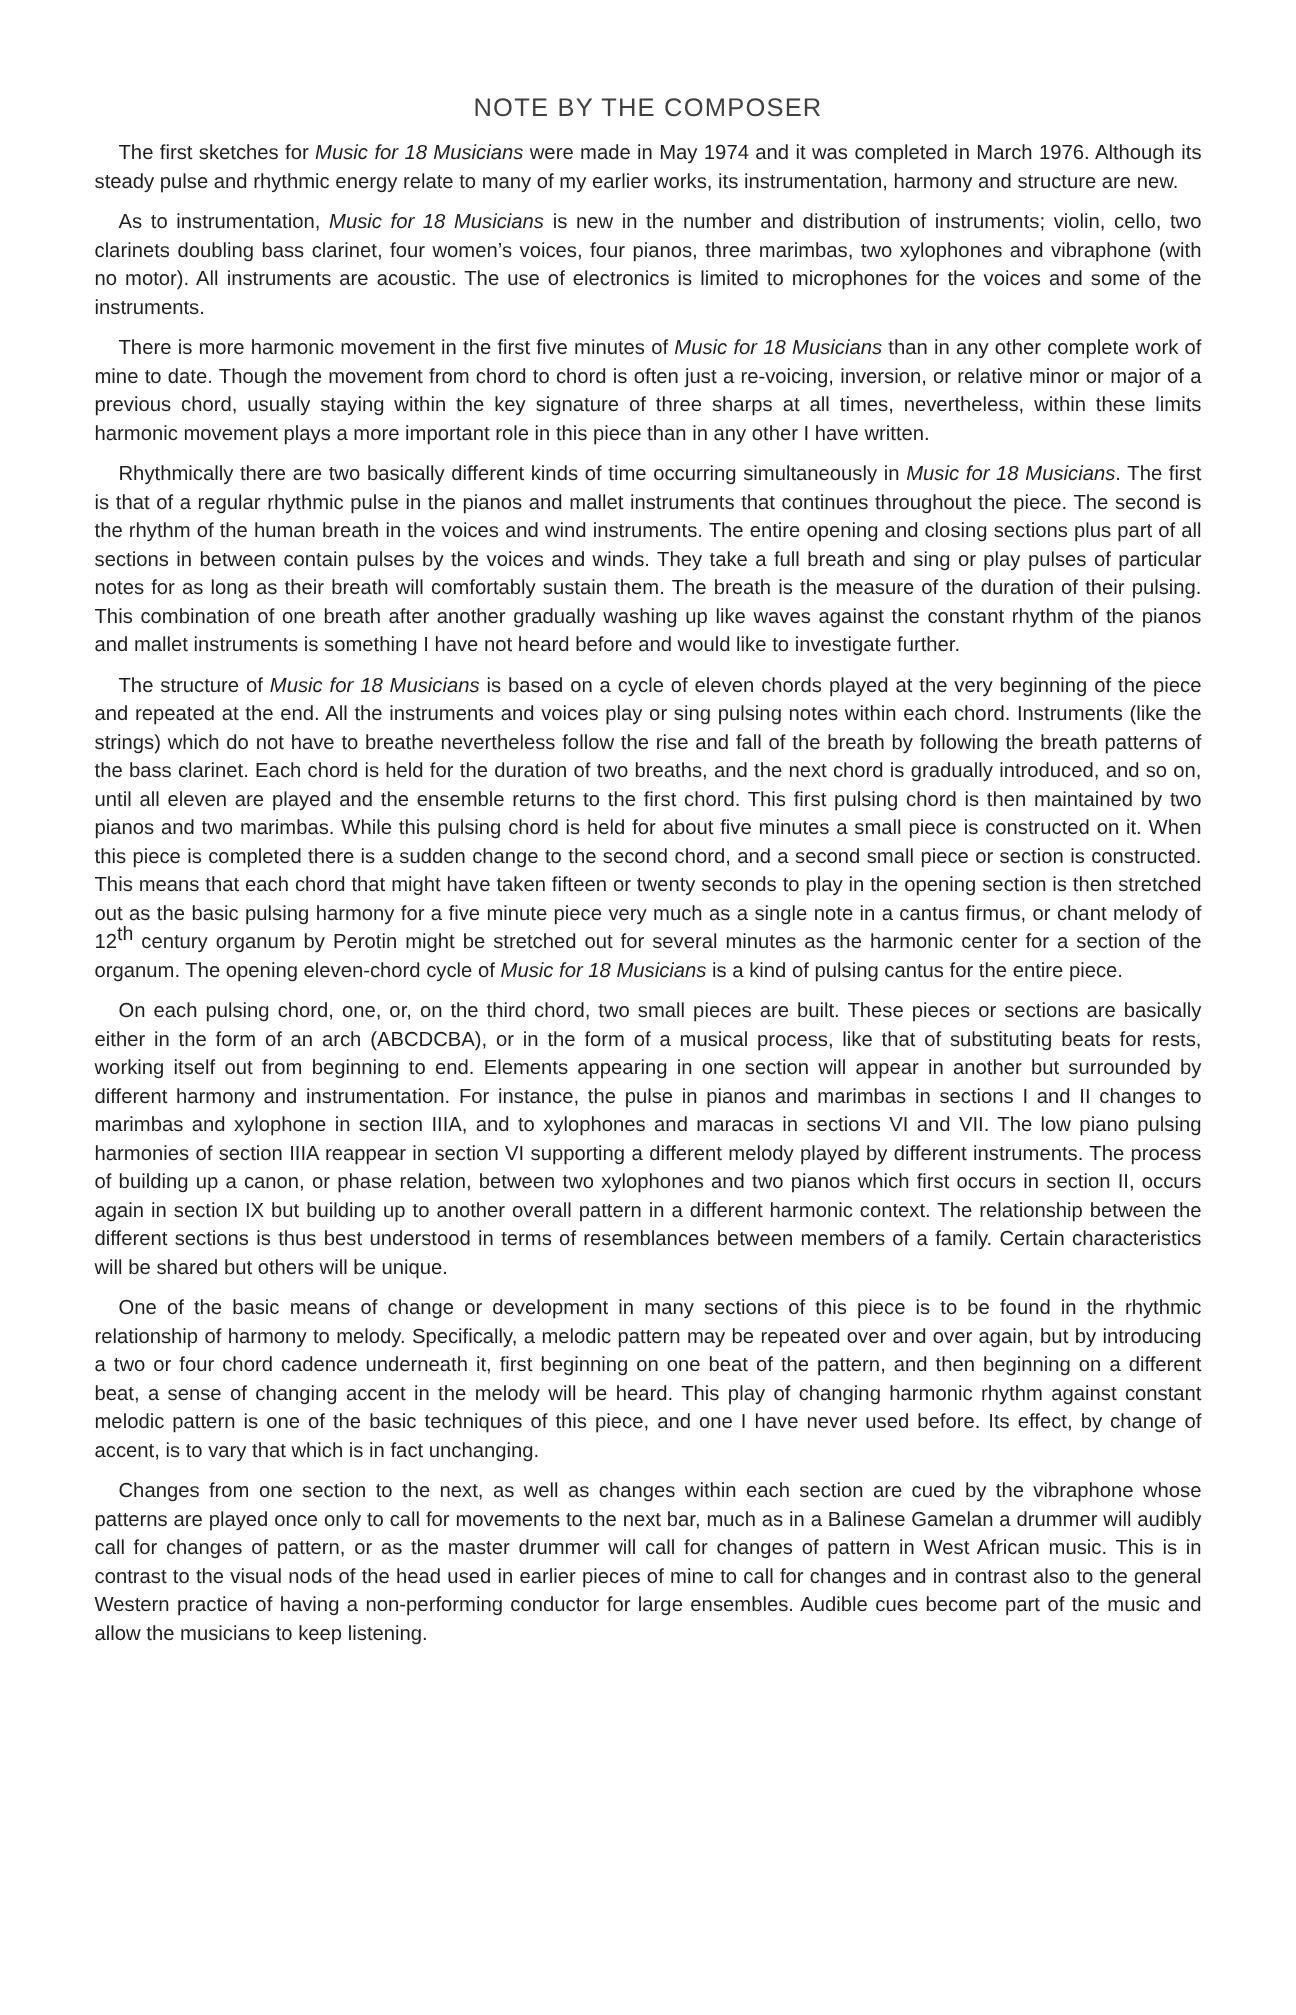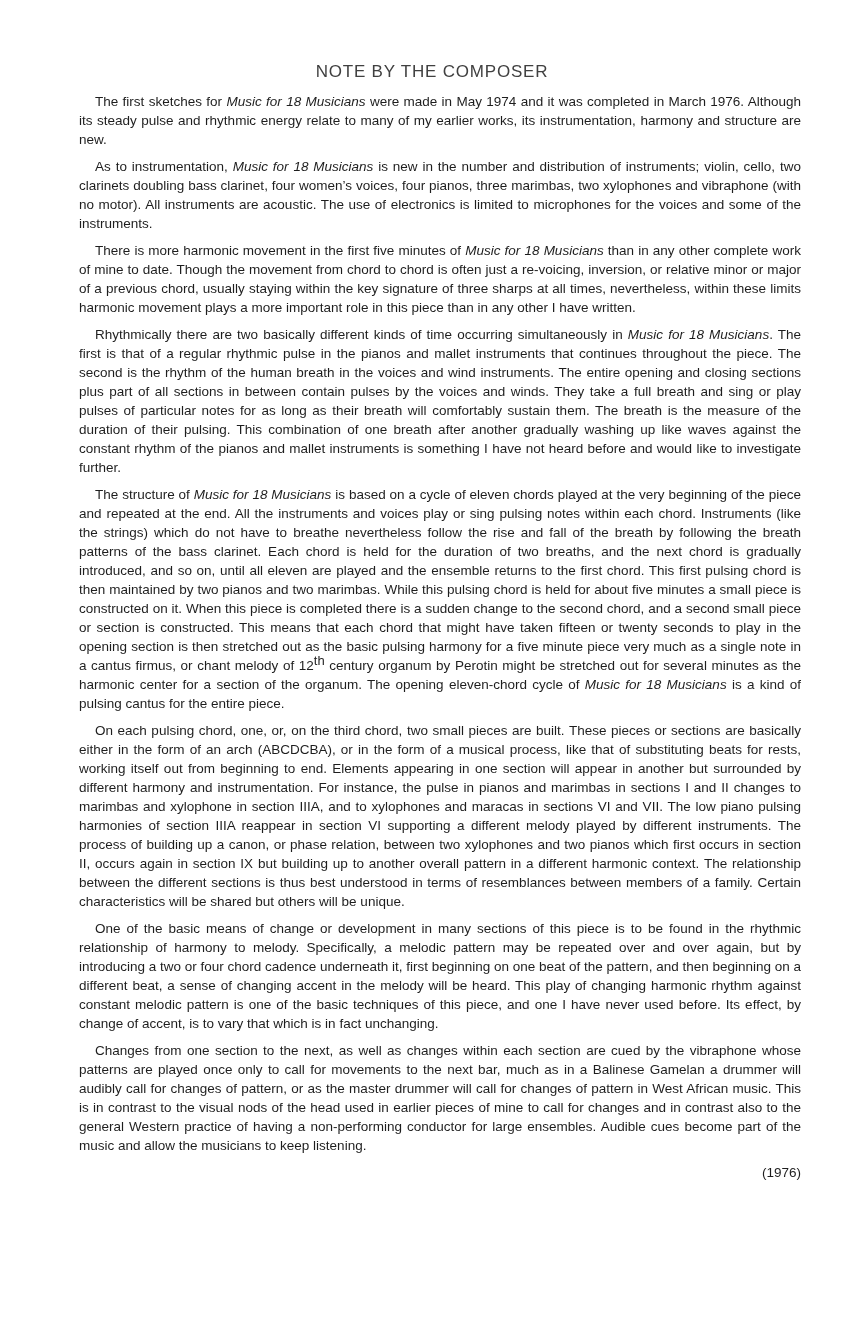--- a/index.html
+++ b/index.html
@@ -25,21 +25,21 @@
   }
   .doc-title {
     margin: 0 0 10px 0;
     text-align: center;
     font-size: 17px;
     font-weight: 500;
     letter-spacing: 0.8px;
     color: #404040;
   }
   .para {
-    margin: 0 0 8px 16px;
+    margin: 0 0 8px 0;
     font-size: 13.5px;
     line-height: 19px;
     text-align: justify;
     text-indent: 16px;
     color: #1e1e1e;
   }
   .para em {
     font-style: italic;
   }
   .para sup {
@@ -66,17 +66,16 @@
     <p class="para"><span>The first sketches for </span><em>Music for 18 Musicians</em><span> were made in May 1974 and it was completed in March 1976. Although its steady pulse and rhythmic energy relate to many of my earlier works, its instrumentation, harmony and structure are new.</span></p>
     <p class="para"><span>As to instrumentation, </span><em>Music for 18 Musicians</em><span> is new in the number and distribution of instruments; violin, cello, two clarinets doubling bass clarinet, four women’s voices, four pianos, three marimbas, two xylophones and vibraphone (with no motor). All instruments are acoustic. The use of electronics is limited to microphones for the voices and some of the instruments.</span></p>
     <p class="para"><span>There is more harmonic movement in the first five minutes of </span><em>Music for 18 Musicians</em><span> than in any other complete work of mine to date. Though the movement from chord to chord is often just a re-voicing, inversion, or relative minor or major of a previous chord, usually staying within the key signature of three sharps at all times, nevertheless, within these limits harmonic movement plays a more important role in this piece than in any other I have written.</span></p>
     <p class="para"><span>Rhythmically there are two basically different kinds of time occurring simultaneously in </span><em>Music for 18 Musicians</em><span>. The first is that of a regular rhythmic pulse in the pianos and mallet instruments that continues throughout the piece. The second is the rhythm of the human breath in the voices and wind instruments. The entire opening and closing sections plus part of all sections in between contain pulses by the voices and winds. They take a full breath and sing or play pulses of particular notes for as long as their breath will comfortably sustain them. The breath is the measure of the duration of their pulsing. This combination of one breath after another gradually washing up like waves against the constant rhythm of the pianos and mallet instruments is something I have not heard before and would like to investigate further.</span></p>
     <p class="para"><span>The structure of </span><em>Music for 18 Musicians</em><span> is based on a cycle of eleven chords played at the very beginning of the piece and repeated at the end. All the instruments and voices play or sing pulsing notes within each chord. Instruments (like the strings) which do not have to breathe nevertheless follow the rise and fall of the breath by following the breath patterns of the bass clarinet. Each chord is held for the duration of two breaths, and the next chord is gradually introduced, and so on, until all eleven are played and the ensemble returns to the first chord. This first pulsing chord is then maintained by two pianos and two marimbas. While this pulsing chord is held for about five minutes a small piece is constructed on it. When this piece is completed there is a sudden change to the second chord, and a second small piece or section is constructed. This means that each chord that might have taken fifteen or twenty seconds to play in the opening section is then stretched out as the basic pulsing harmony for a five minute piece very much as a single note in a cantus firmus, or chant melody of 12</span><sup>th</sup><span> century organum by Perotin might be stretched out for several minutes as the harmonic center for a section of the organum. The opening eleven-chord cycle of </span><em>Music for 18 Musicians</em><span> is a kind of pulsing cantus for the entire piece.</span></p>
     <p class="para"><span>On each pulsing chord, one, or, on the third chord, two small pieces are built. These pieces or sections are basically either in the form of an arch (ABCDCBA), or in the form of a musical process, like that of substituting beats for rests, working itself out from beginning to end. Elements appearing in one section will appear in another but surrounded by different harmony and instrumentation. For instance, the pulse in pianos and marimbas in sections I and II changes to marimbas and xylophone in section IIIA, and to xylophones and maracas in sections VI and VII. The low piano pulsing harmonies of section IIIA reappear in section VI supporting a different melody played by different instruments. The process of building up a canon, or phase relation, between two xylophones and two pianos which first occurs in section II, occurs again in section IX but building up to another overall pattern in a different harmonic context. The relationship between the different sections is thus best understood in terms of resemblances between members of a family. Certain characteristics will be shared but others will be unique.</span></p>
     <p class="para"><span>One of the basic means of change or development in many sections of this piece is to be found in the rhythmic relationship of harmony to melody. Specifically, a melodic pattern may be repeated over and over again, but by introducing a two or four chord cadence underneath it, first beginning on one beat of the pattern, and then beginning on a different beat, a sense of changing accent in the melody will be heard. This play of changing harmonic rhythm against constant melodic pattern is one of the basic techniques of this piece, and one I have never used before. Its effect, by change of accent, is to vary that which is in fact unchanging.</span></p>
     <p class="para"><span>Changes from one section to the next, as well as changes within each section are cued by the vibraphone whose patterns are played once only to call for movements to the next bar, much as in a Balinese Gamelan a drummer will audibly call for changes of pattern, or as the master drummer will call for changes of pattern in West African music. This is in contrast to the visual nods of the head used in earlier pieces of mine to call for changes and in contrast also to the general Western practice of having a non-performing conductor for large ensembles. Audible cues become part of the music and allow the musicians to keep listening.</span></p>
 
     <div class="signature-block">
-      <div>(1976)</div>
     </div>
 
   </div>
 </div>
 
 </body></html>

